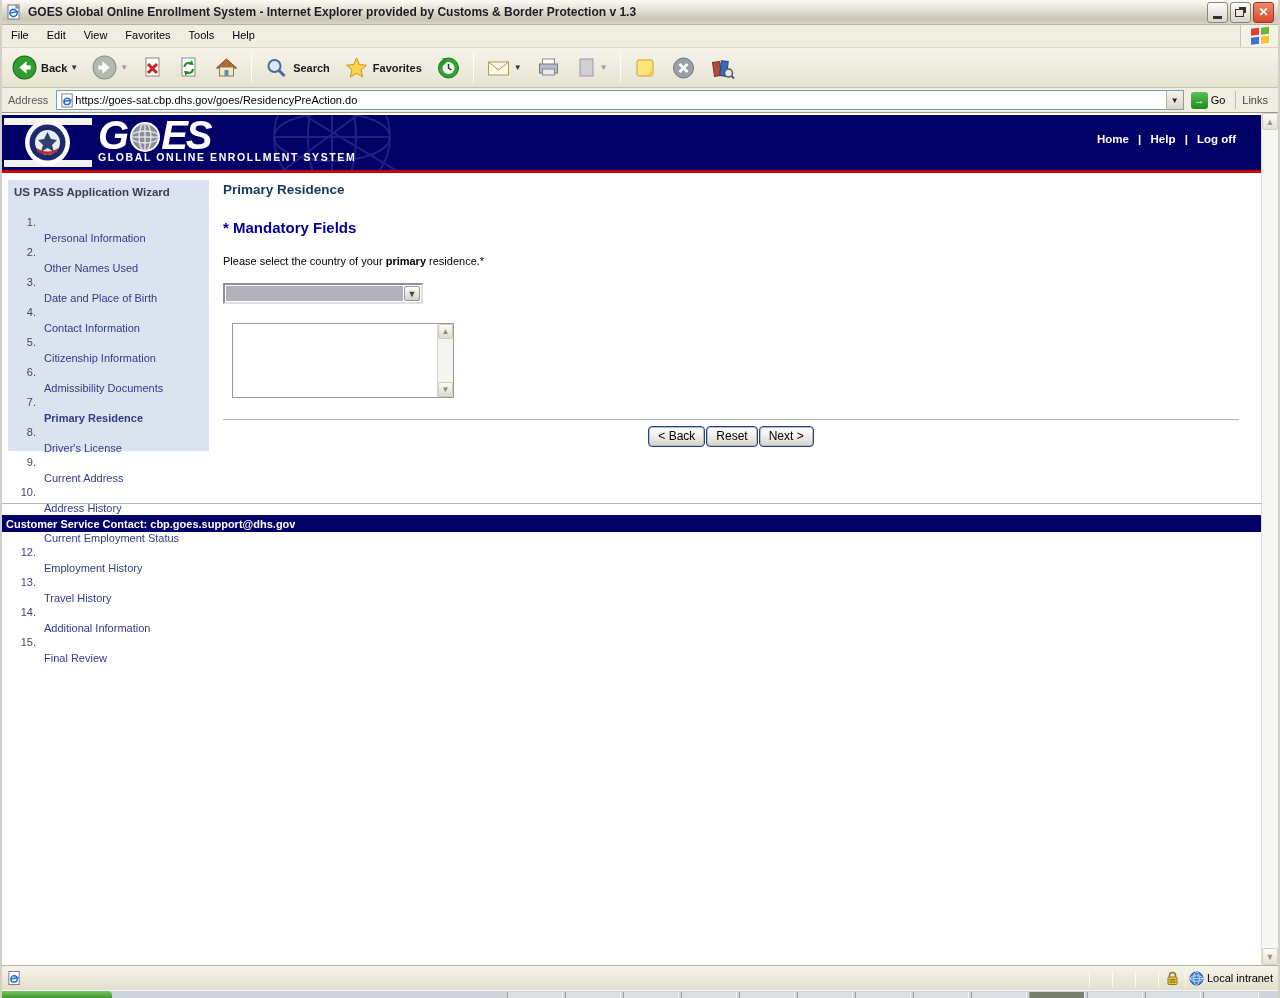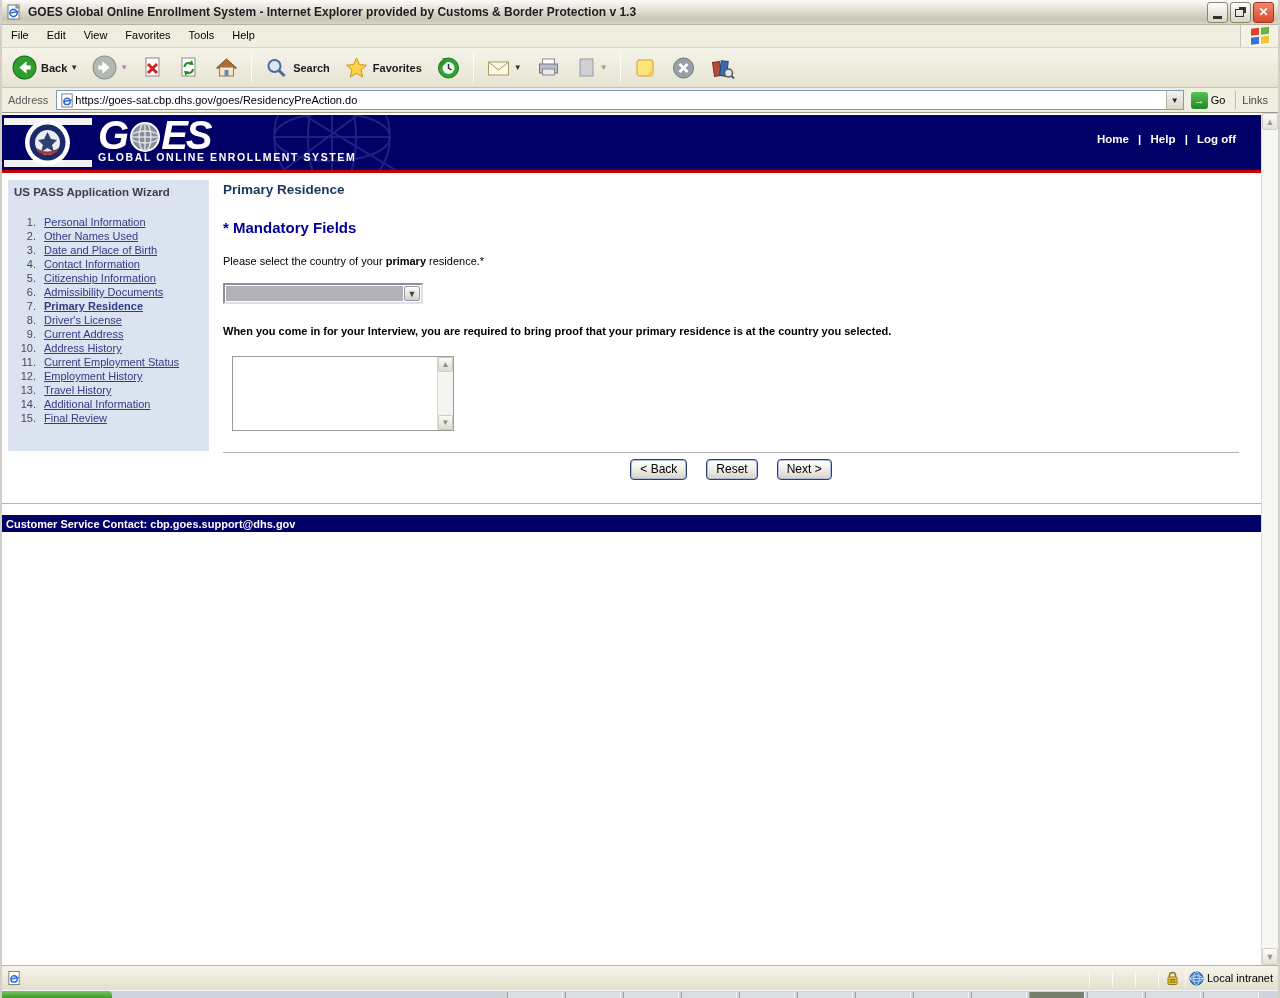--- a/index.html
+++ b/index.html
@@ -76,21 +76,21 @@
   .hdr-nav .navlink { cursor:pointer; }
   .globe-deco { position:absolute; left:220px; top:-8px; opacity:.55; z-index:1; }
   .red-line { position:absolute; top:57px; left:0; right:0; height:3px; background:#cc0000; }
 
   
   .sidebar { position:absolute; left:6px; top:67px; width:201px; height:271px; background:#dbe2f0; padding:6px 6px; }
   .sb-title { font-size:11.5px; font-weight:bold; color:#3d3d55; }
   .sb-list { margin-top:17px; }
   .sb-item { display:flex; font-size:11px; line-height:14px; }
   .sb-num { width:30px; text-align:right; padding-right:8px; color:#44486a; }
-  .sb-link { color:#323c85; text-decoration:underline; cursor:pointer; }
+  .sb-link { color:#323c85; cursor:pointer;margin-top:16px; }
   .sb-item.current .sb-link { font-weight:bold; }
 
   
   .main { position:absolute; left:221px; top:67px; width:1016px; font-size:11px; color:#000; }
   .pg-title { font-size:13.5px; font-weight:bold; color:#17375e; margin-top:2px; }
   .mandatory { font-size:15px; font-weight:bold; color:#000099; margin-top:22px; }
   .prompt { margin-top:19px; }
   .prompt b { font-weight:bold; }
   .fake-select { margin-top:16px; width:200px; height:21px; border:2px inset #dfdfe8; background:#fff;
     display:flex; align-items:stretch; padding:1px; }
@@ -102,21 +102,21 @@
   .details-label { width:164px; text-align:right; line-height:13px; color:#000; padding-top:4px; }
   .ta-wrap { margin-left:9px; width:222px; height:75px; border:1px solid #9a9a9a; background:#fff;
     display:flex; }
   .ta-wrap textarea { flex:1; border:none; outline:none; resize:none; overflow:hidden;
     font-family:"Liberation Sans",sans-serif; font-size:11px; padding:2px; }
   .ta-scroll { width:16px; background:#f4f4f0; border-left:1px solid #d8d8d0; display:flex;
     flex-direction:column; justify-content:space-between; }
   .ta-arrow { height:15px; background:linear-gradient(180deg,#fbfbf8,#dedbce); border:1px solid #cfccbc;
     border-radius:2px; font-size:8px; color:#8a8878; display:flex; align-items:center; justify-content:center; }
   .main hr { border:none; border-top:1px solid #b4b4b4; margin-top:21px; }
-  .btn-row { margin-top:6px; display:flex; justify-content:center; gap:19px; }
+  .btn-row { margin-top:6px; display:flex; justify-content:center; gap:1px; }
   .xp-btn { font-family:"Liberation Sans",sans-serif; font-size:12px; color:#000; padding:2px 9px 3px 9px;
     border:1px solid #28407c; border-radius:4px; box-shadow:0 0 0 1px #aebad8 inset;
     background:linear-gradient(180deg,#ffffff,#f1f0ea 45%,#d9d2c4); cursor:pointer; }
 
   .hr2 { position:absolute; top:390px; left:0; right:0; border-top:1px solid #b4b4b4; }
   .site-footer { position:absolute; top:402px; left:0; right:0; height:17px; background:#000066;
     color:#fff; font-size:11px; font-weight:bold; display:flex; align-items:center; padding-left:4px; }
 
   
   .vscroll { flex:0 0 17px; background:#f6f6f2; border-left:1px solid #e0ded2; display:flex;
@@ -426,21 +426,20 @@
       </div>
 
       <div class="main">
         <div class="pg-title">Primary Residence</div>
         <div class="mandatory">* Mandatory Fields</div>
         <div class="prompt"><span>Please select the country of your </span><b>primary</b><span> residence.*</span></div>
         <div class="fake-select">
           <span class="fs-value"></span>
           <span class="fs-btn">▼</span>
         </div>
-        <div class="interview">When you come in for your Interview, you are required to bring proof that your primary residence is at the country you selected.</div>
         <div class="details-row">
           <div class="ta-wrap">
             <textarea style=""></textarea>
             <div class="ta-scroll">
               <span class="ta-arrow">▲</span>
               <span class="ta-arrow">▼</span>
             </div>
           </div>
         </div>
         <hr>

